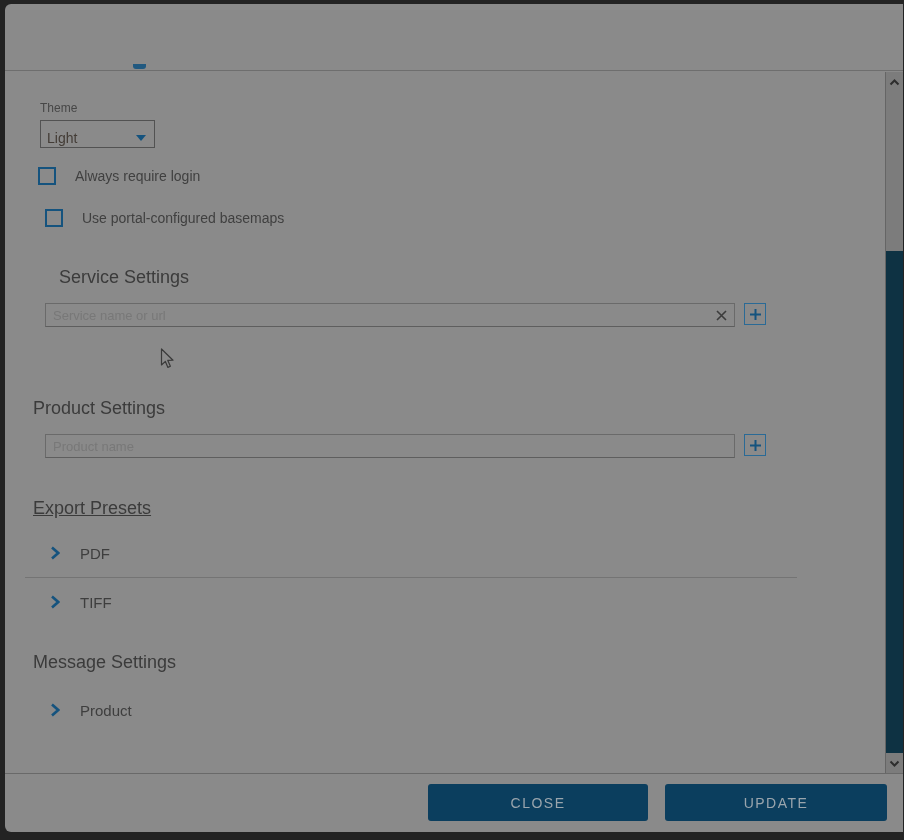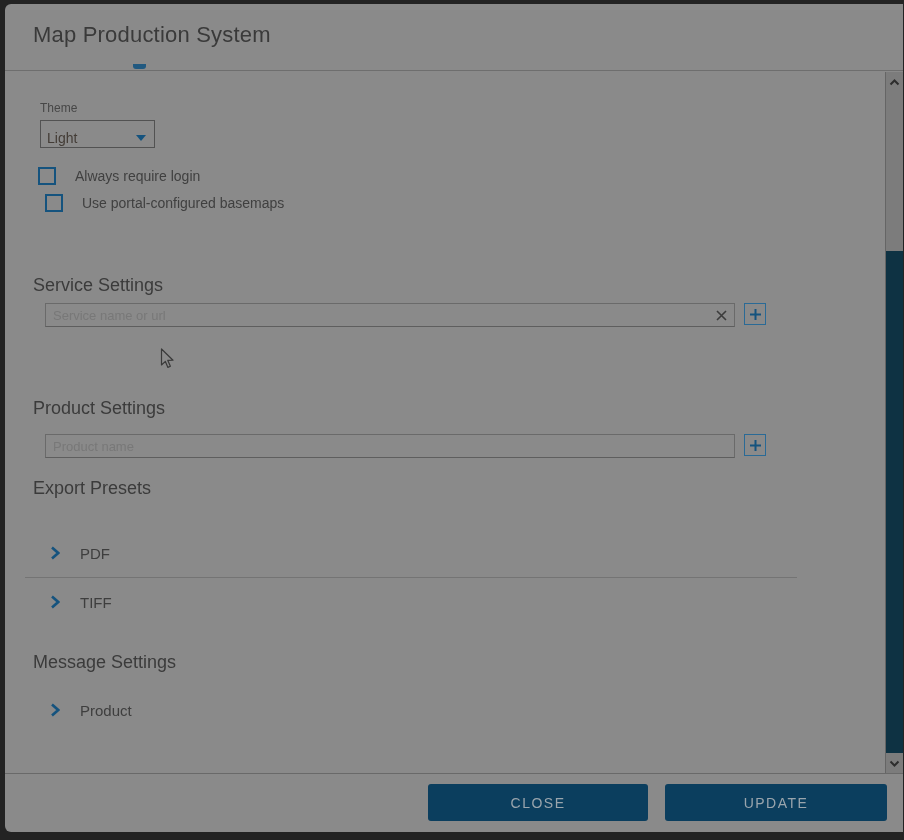--- a/index.html
+++ b/index.html
@@ -33,26 +33,26 @@
   .content{position:absolute;left:0;top:68px;width:792px;height:701px;overflow:hidden;}
 
   .field-label{position:absolute;left:35px;top:29px;font-size:12px;color:#474747;}
   .select{position:absolute;left:35px;top:48px;width:115px;height:28px;border:1px solid #525252;
     display:flex;align-items:center;padding:8px 8px 0 6px;cursor:pointer;}
   .select-value{font-size:14px;color:#433c36;flex:1;}
   .caret-down{width:0;height:0;border-left:5px solid transparent;border-right:5px solid transparent;
     border-top:6px solid var(--accent-blue,#15537e);}
 
   .cb-row{position:absolute;left:33px;height:18px;display:flex;align-items:center;}
-  .cb-row.r1{top:95px;} .cb-row.r2{top:122px;padding-left:7px;}
+  .cb-row.r1{top:95px;} .cb-row.r2{top:137px;padding-left:7px;}
   .cb-box{width:18px;height:18px;border:2px solid var(--accent-blue,#15537e);background:transparent;cursor:pointer;flex:none;}
   .cb-label{margin-left:19px;font-size:14px;color:var(--label-text,#404040);}
 
   .section-heading{position:absolute;left:28px;font-size:18px;color:var(--heading-text,#3b3b3b);}
-  .h-service{top:203px;} .h-product{top:326px;} .h-export{top:406px;} .h-message{top:580px;}
+  .h-service{top:195px;margin-left:26px;} .h-product{top:326px;} .h-export{top:426px;text-decoration:underline;} .h-message{top:580px;}
 
   .input-wrap{position:absolute;left:40px;width:690px;height:24px;}
   .iw-service{top:231px;} .iw-product{top:362px;}
   .text-input{width:100%;height:100%;background:transparent;border:1px solid var(--input-border,#6a6a6a);
     border-bottom-color:#5e5e5e;font-family:"Liberation Sans",sans-serif;font-size:13px;
     color:#4a4a4a;padding:0 26px 0 7px;outline:none;}
   .text-input::placeholder{color:var(--placeholder-text,#787878);opacity:1;}
   .clear-btn{position:absolute;right:6px;top:4px;width:16px;height:16px;display:flex;
     align-items:center;justify-content:center;cursor:pointer;}
 
@@ -83,21 +83,20 @@
     border-radius:3px;color:var(--button-text,#9aa5ad);font-family:"Liberation Sans",sans-serif;
     font-size:14px;letter-spacing:1.5px;cursor:pointer;}
   .btn-close{left:423px;width:220px;} .btn-update{left:660px;width:222px;}
 </style>
 </head>
 <body>
 
 <div class="dialog">
 
   <div class="header">
-    <div class="title">Map Production System</div>
     <div class="clip-fragment"></div>
   </div>
 
   <div class="content">
 
     <div class="field-label">Theme</div>
     <div class="select">
       <span class="select-value">Light</span>
       <span class="caret-down"></span>
     </div>

